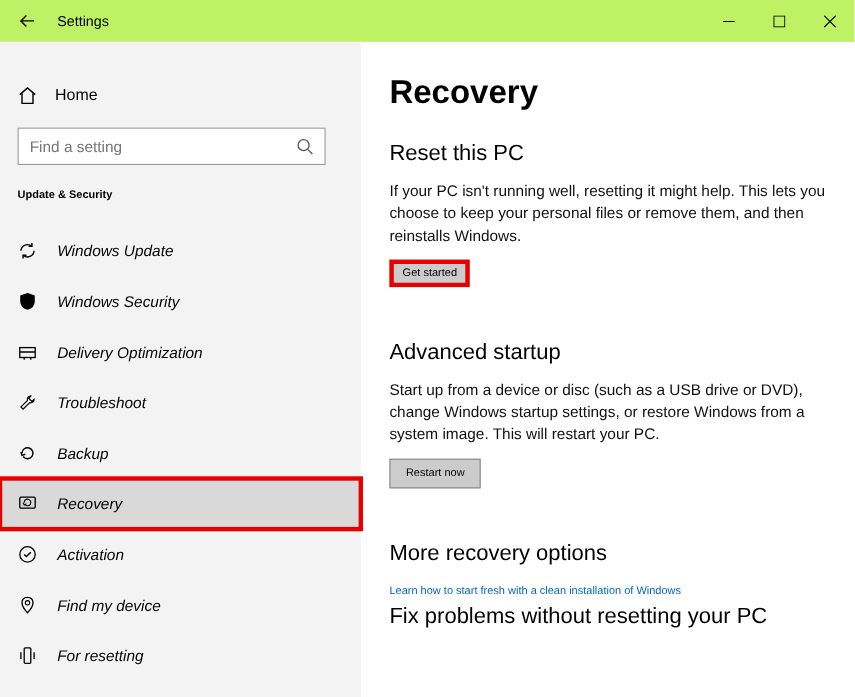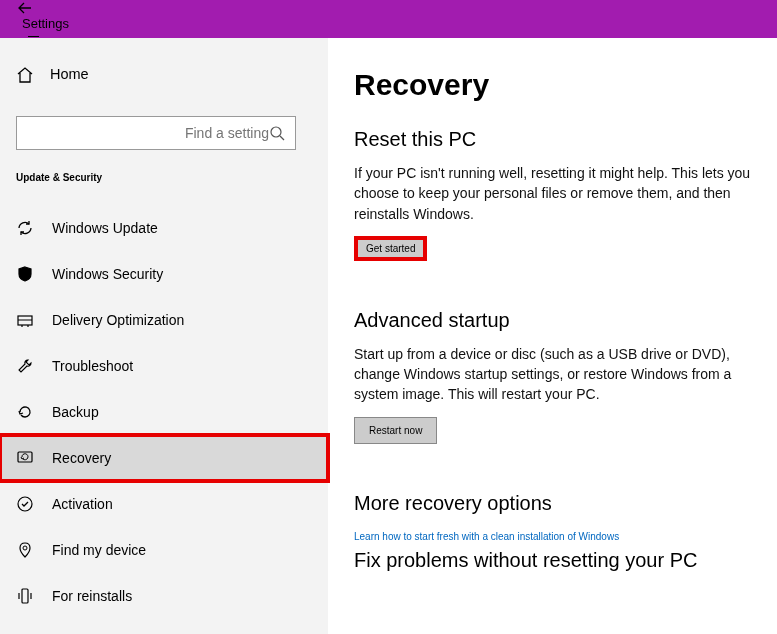--- a/index.html
+++ b/index.html
@@ -8,42 +8,41 @@
     font-size: 14px;
     color: #000;
     background: #fff;
     width: 777px;
     height: 634px;
     overflow: hidden;
   }
   .window { display: flex; flex-direction: column; width: 100%; height: 100%; }
   .titlebar {
     display: flex;
-    align-items: flex-start;
+    align-items: center;
     height: 38px;
     padding-left: 10px;
-    background: #a21caf;
-    flex-direction: column;
+    background: #bef264;
   }
   .titlebar .back { width: 30px; display:flex; align-items:center; justify-content:center; cursor:pointer; }
   .titlebar .title { font-size: 13px; margin-left: 12px; }
   .titlebar .spacer { flex: 1; }
   .win-btn { width: 46px; height: 38px; display:flex; align-items:center; justify-content:center; cursor:pointer; }
   .win-btn svg { width: 11px; height: 11px; }
   .body { display: flex; flex: 1; overflow:hidden; }
   .sidebar {
     width: 328px;
     background: #f3f3f3;
     display: flex;
     flex-direction: column;
     padding-top: 0;
   }
   .home-row {
     display: flex;
-    align-items: flex-start;
+    align-items: center;
     height: 42px;
     padding-left: 16px;
     gap: 16px;
     margin-top: 28px;
     cursor: pointer;
   }
   .home-row .label { font-size: 14.5px; }
   .search-wrap { padding: 8px 16px 4px 16px; }
   .search {
     width: 280px;
@@ -55,29 +54,28 @@
     padding: 0 10px;
   }
   .search input {
     border: none;
     outline: none;
     flex: 1;
     font-size: 14px;
     color: #4c1d95;
     font-family: inherit;
     background: transparent;
-    text-align: right;
   }
   .search .icon { color:#555; }
   .section-title {
     font-weight: 600;
     font-size: 10px;
     padding: 18px 16px 12px 16px;
   }
-  .nav { margin-top: 10px; }
+  .nav { margin-top: 10px; font-style: italic; }
   .nav-item {
     display: flex;
     align-items: center;
     height: 46px;
     padding-left: 16px;
     gap: 18px;
     cursor: pointer;
     font-size: 14px;
   }
   .nav-item.selected { background: #d9d9d9; }
@@ -244,21 +242,21 @@
           <span>Find my device</span>
         </div>
 
         <div class="nav-item">
           <span class="icon">
             <svg width="18" height="18" viewBox="0 0 18 18">
                 <rect x="6" y="2" width="6" height="14" rx="1" stroke="#000" stroke-width="1.2" fill="none"></rect>
                 <path d="M3 6 V12 M15 6 V12" stroke="#000" stroke-width="1.2"></path>
               </svg>
           </span>
-          <span>For reinstalls</span>
+          <span>For resetting</span>
         </div>
 
       </div>
     </div>
 
     <div class="content">
       <h1>Recovery</h1>
 
       <h2>Reset this PC</h2>
       <p>If your PC isn't running well, resetting it might help. This lets you choose to keep your personal files or remove them, and then reinstalls Windows.</p>

